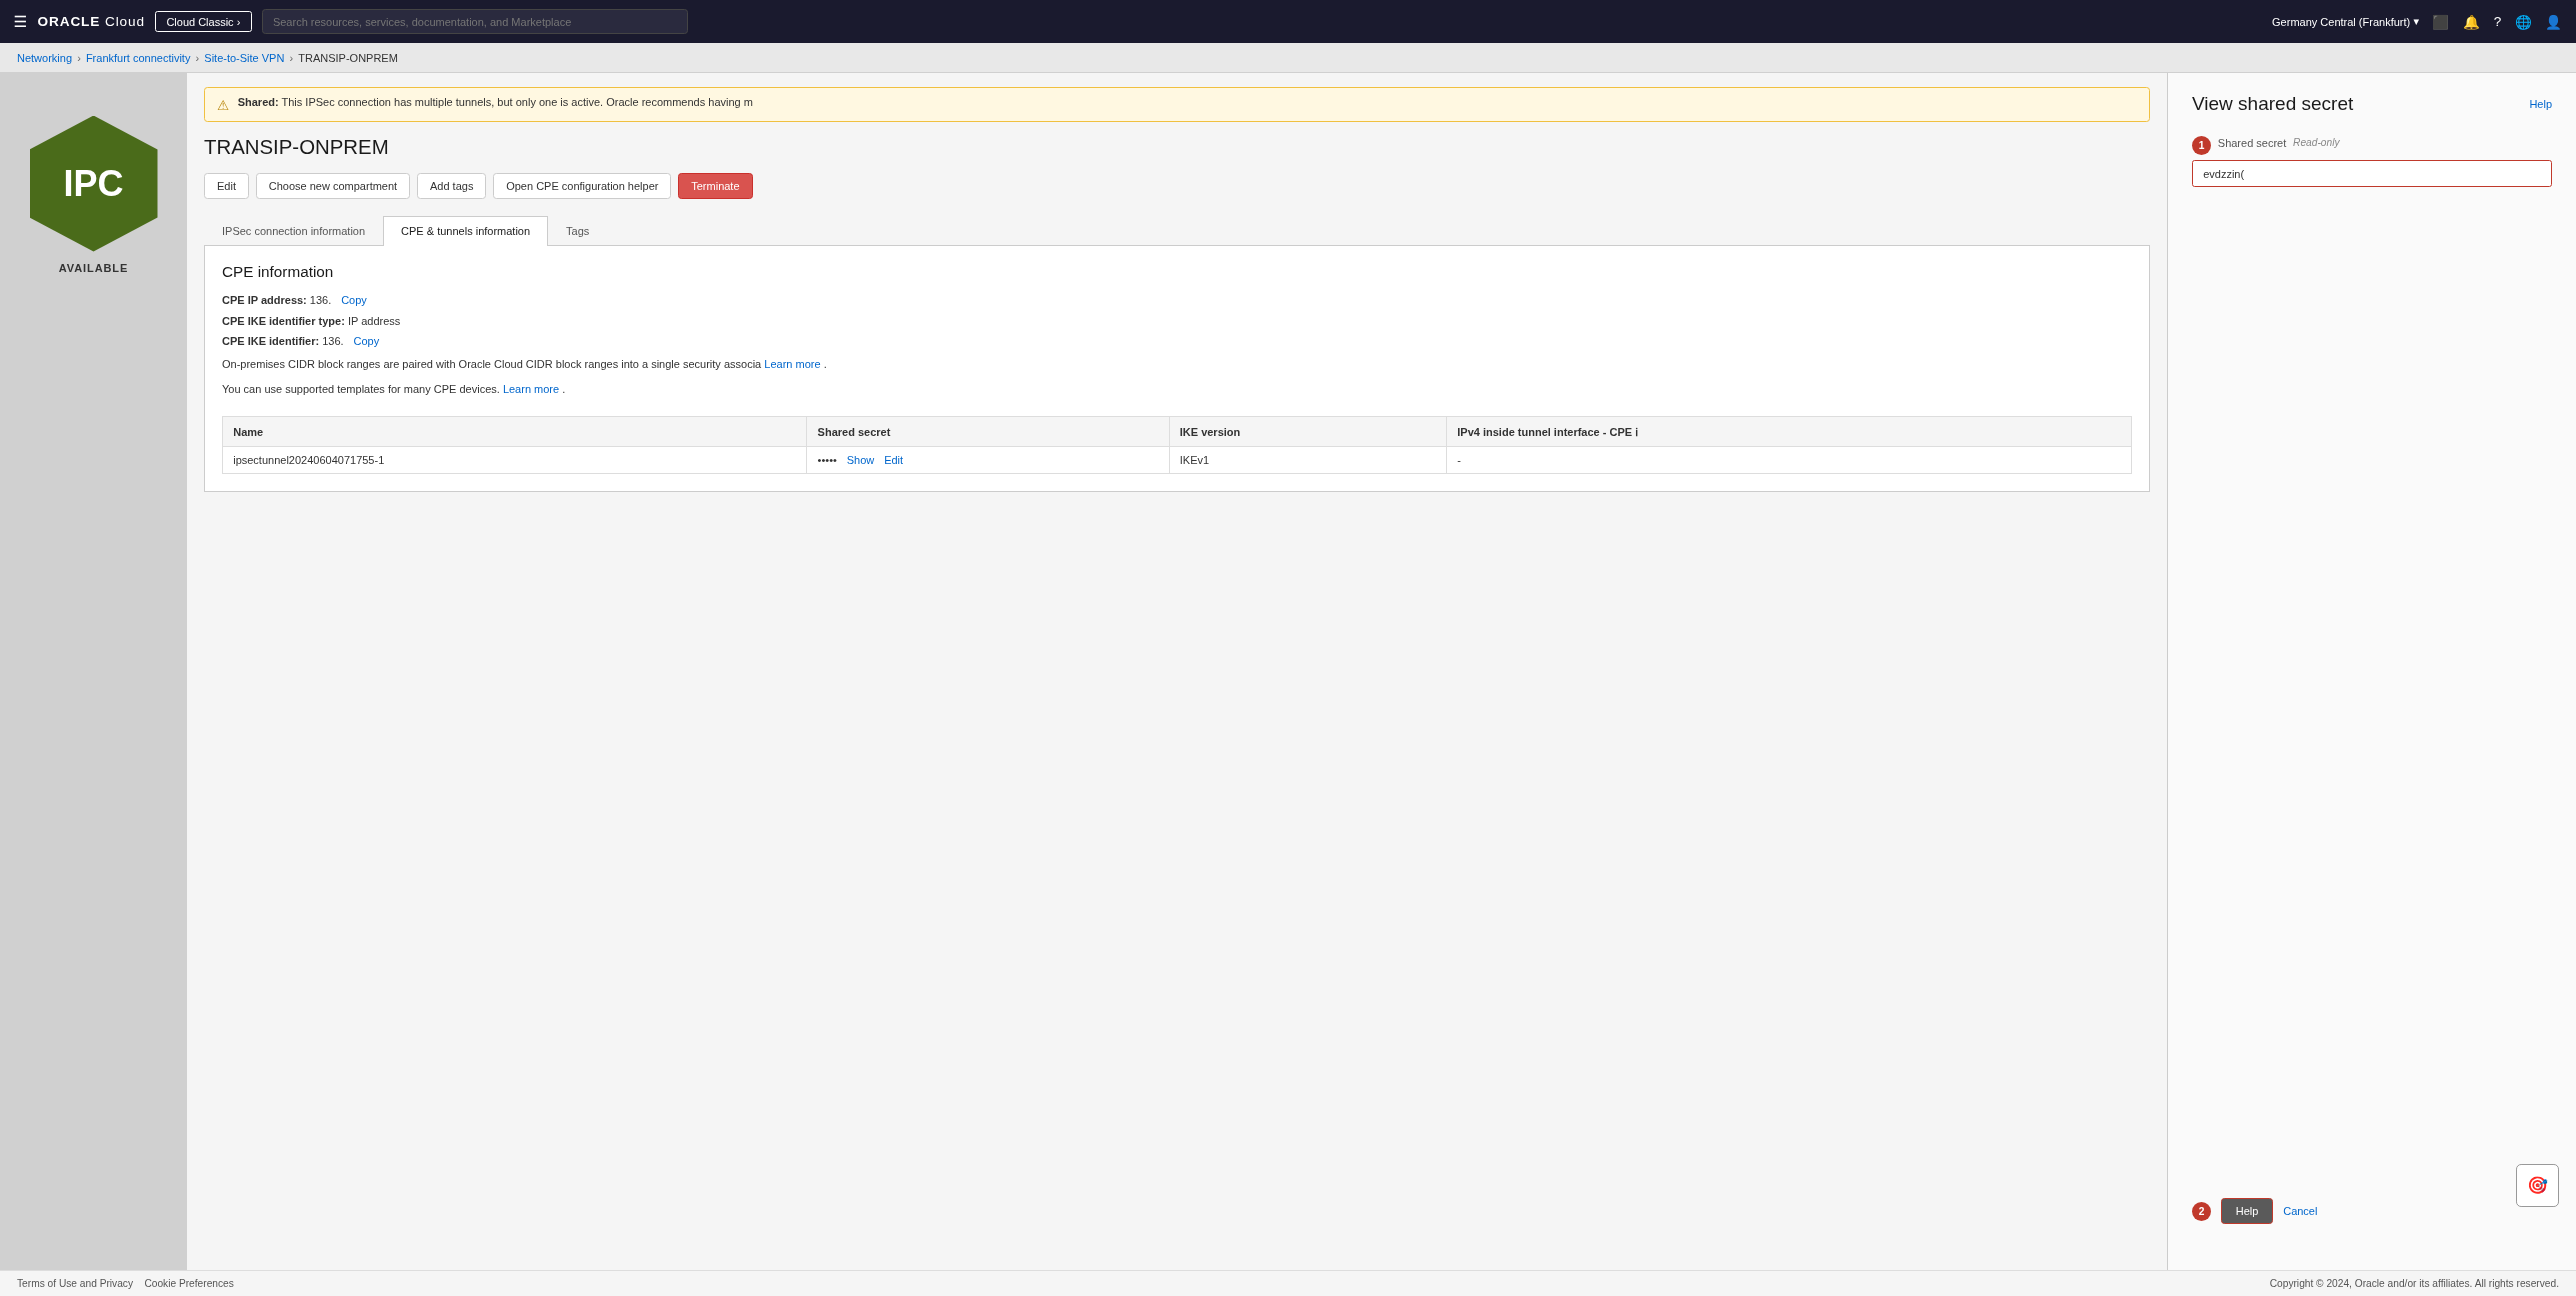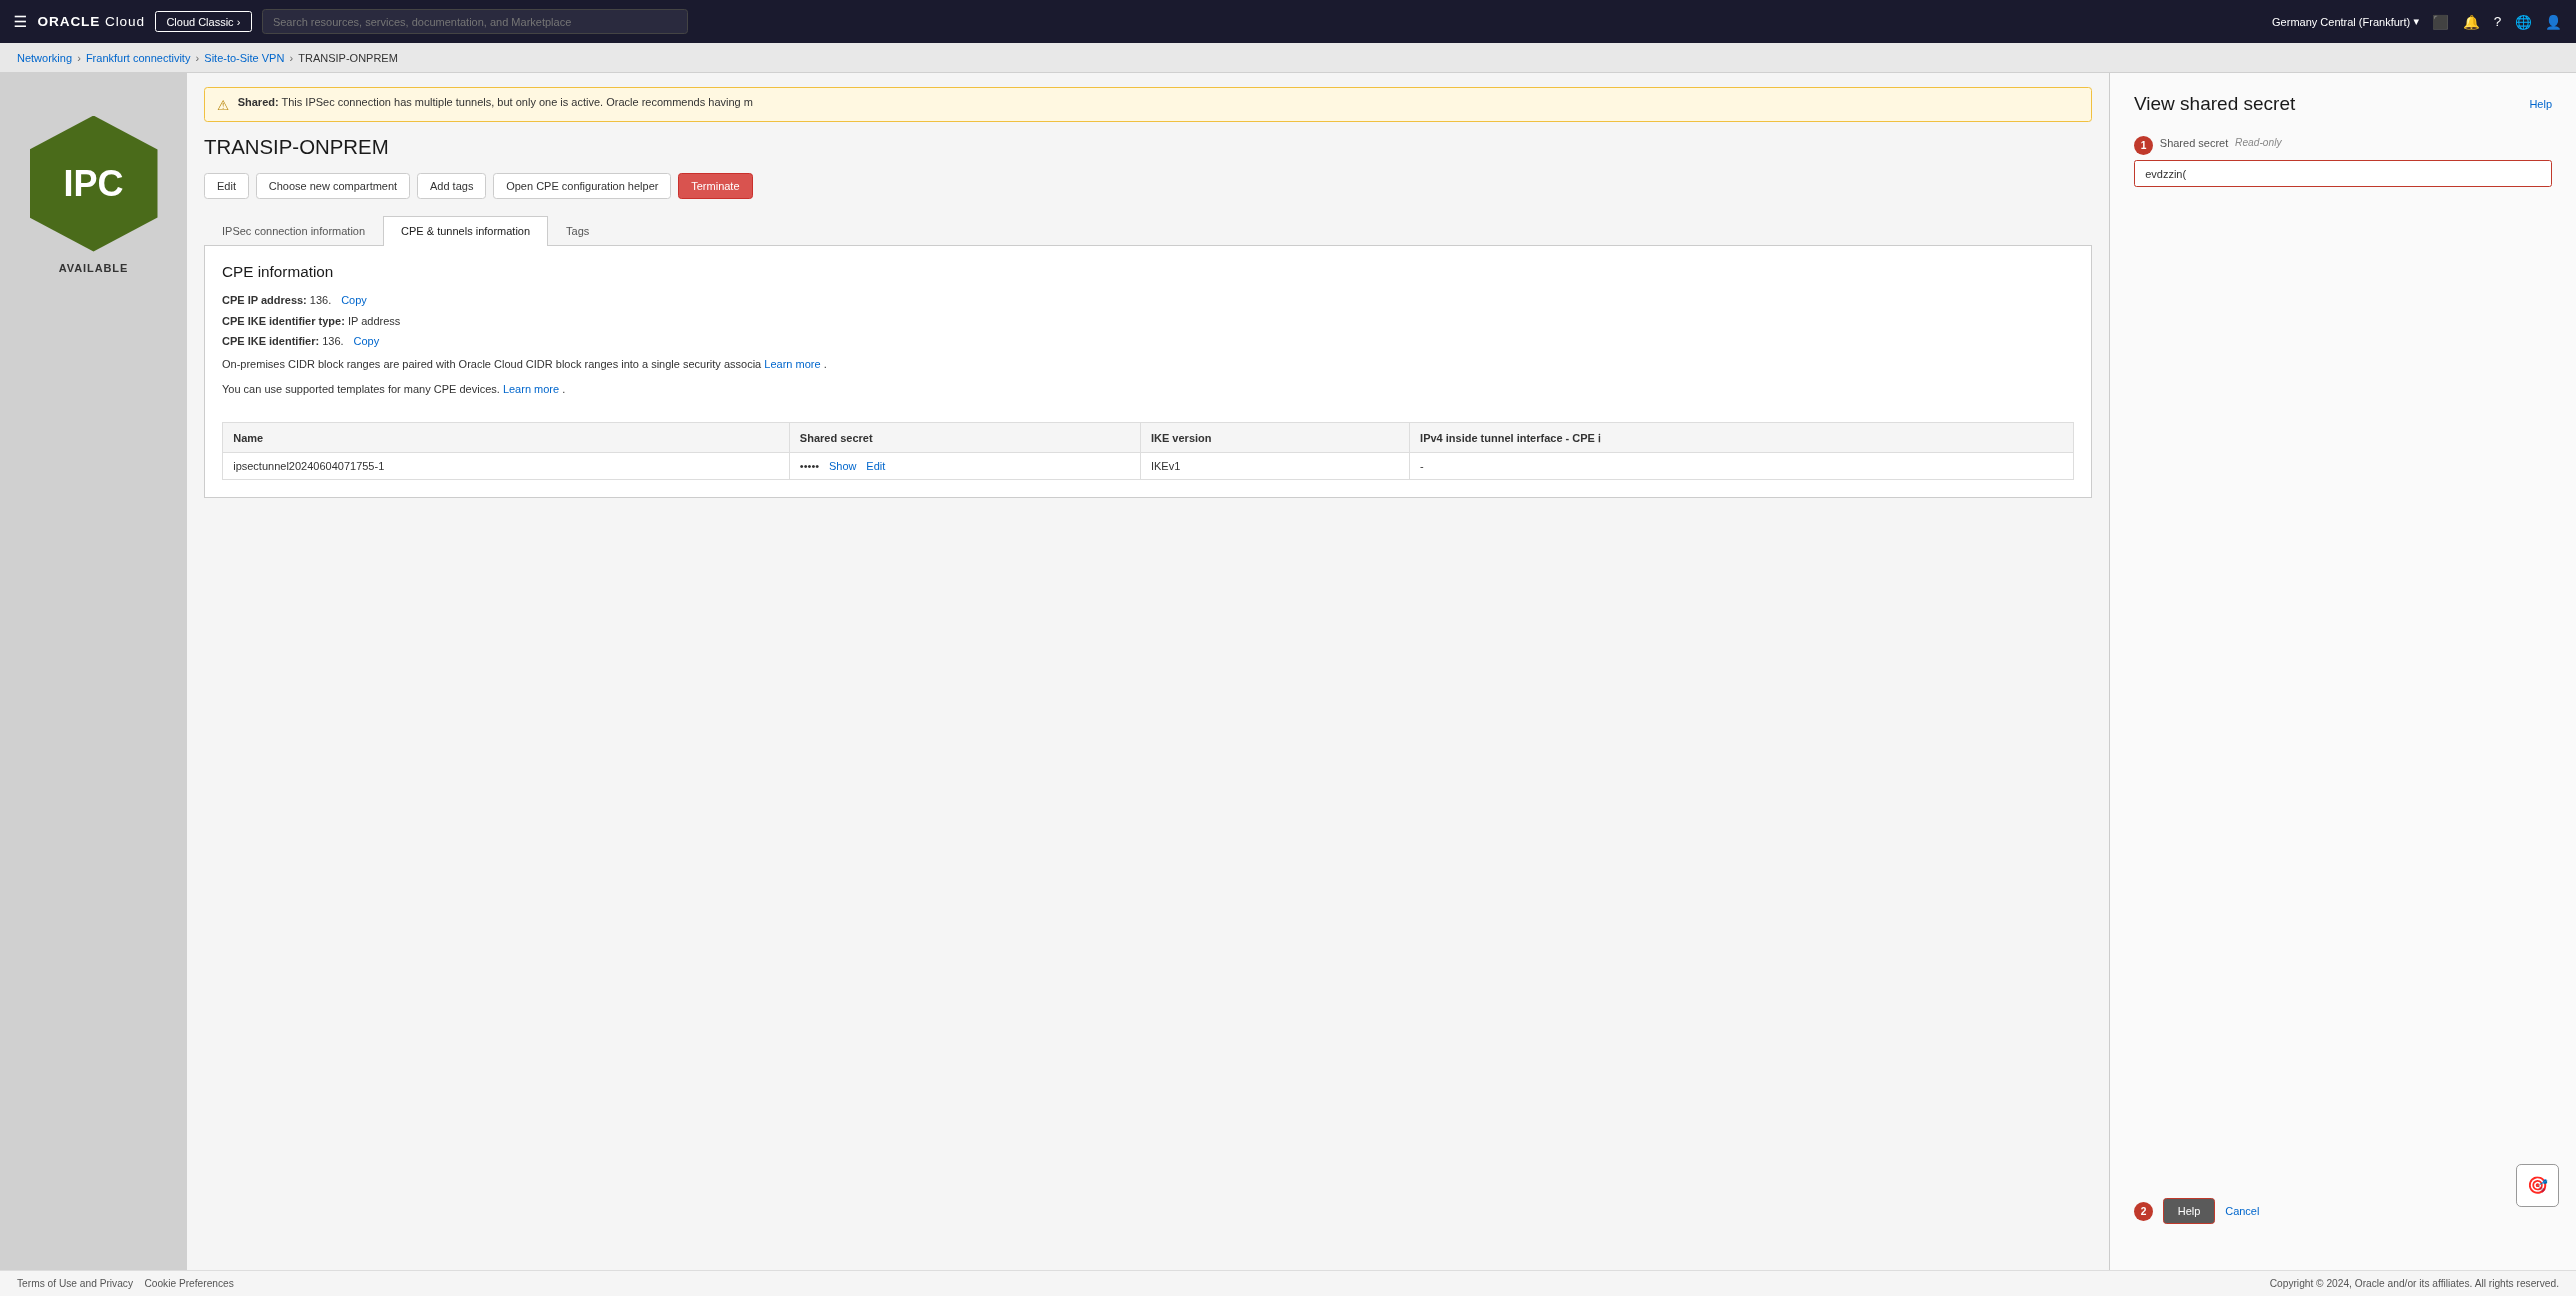--- a/index.html
+++ b/index.html
@@ -223,37 +223,37 @@
       margin-bottom: 8.5px;
       line-height: 1.5;
     }
     .info-text a { color: #0066cc; text-decoration: none; }
 
     
     .data-table {
       width: 100%;
       border-collapse: collapse;
       font-size: 11px;
-      margin-top: 25px;
+      margin-top: 19px;
     }
     .data-table th {
       background: #f5f5f5;
       border: 0.9px solid #ddd;
       padding: 6.8px 10.2px;
       text-align: left;
       font-weight: 600;
     }
     .data-table td {
       border: 0.9px solid #ddd;
       padding: 6.8px 10.2px;
     }
 
     
     .right-panel {
-      width: 467px;
+      width: 409px;
       background: #fafafa;
       border-left: 0.9px solid #ccc;
       padding: 20.4px 24px;
       overflow-y: auto;
       position: relative;
       flex-shrink: 0;
     }
     .panel-header {
       display: flex;
       justify-content: space-between;

